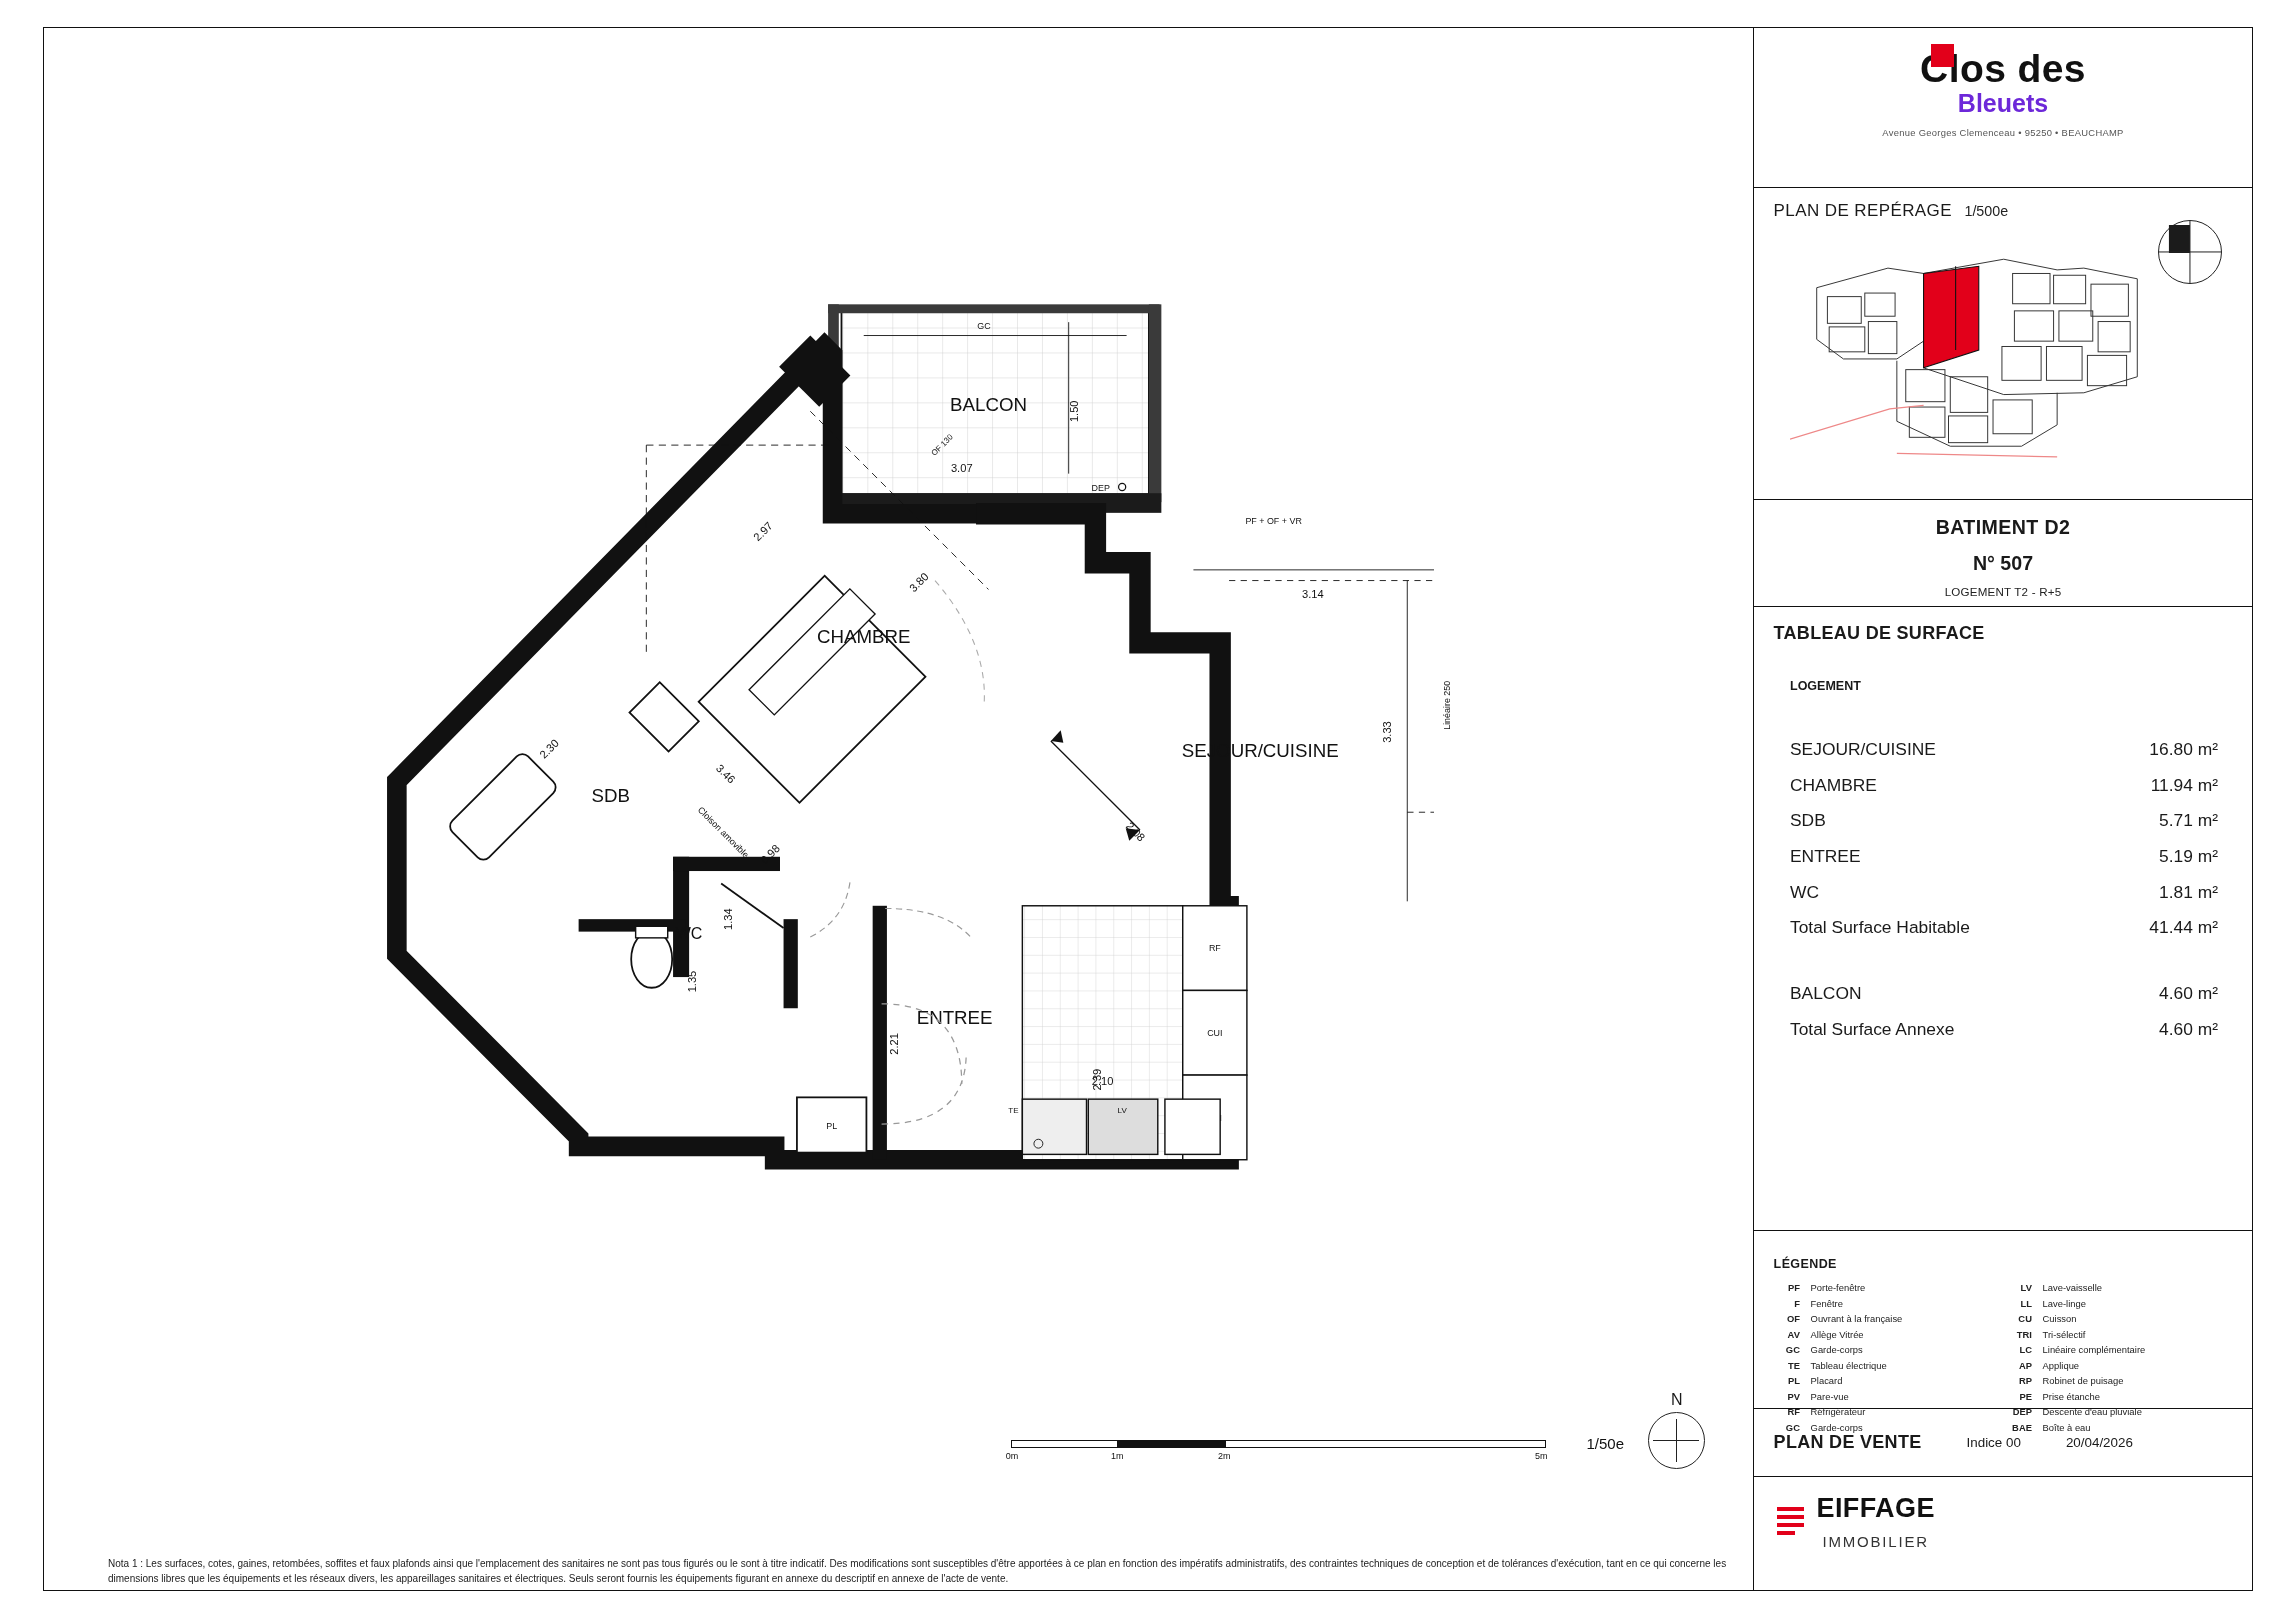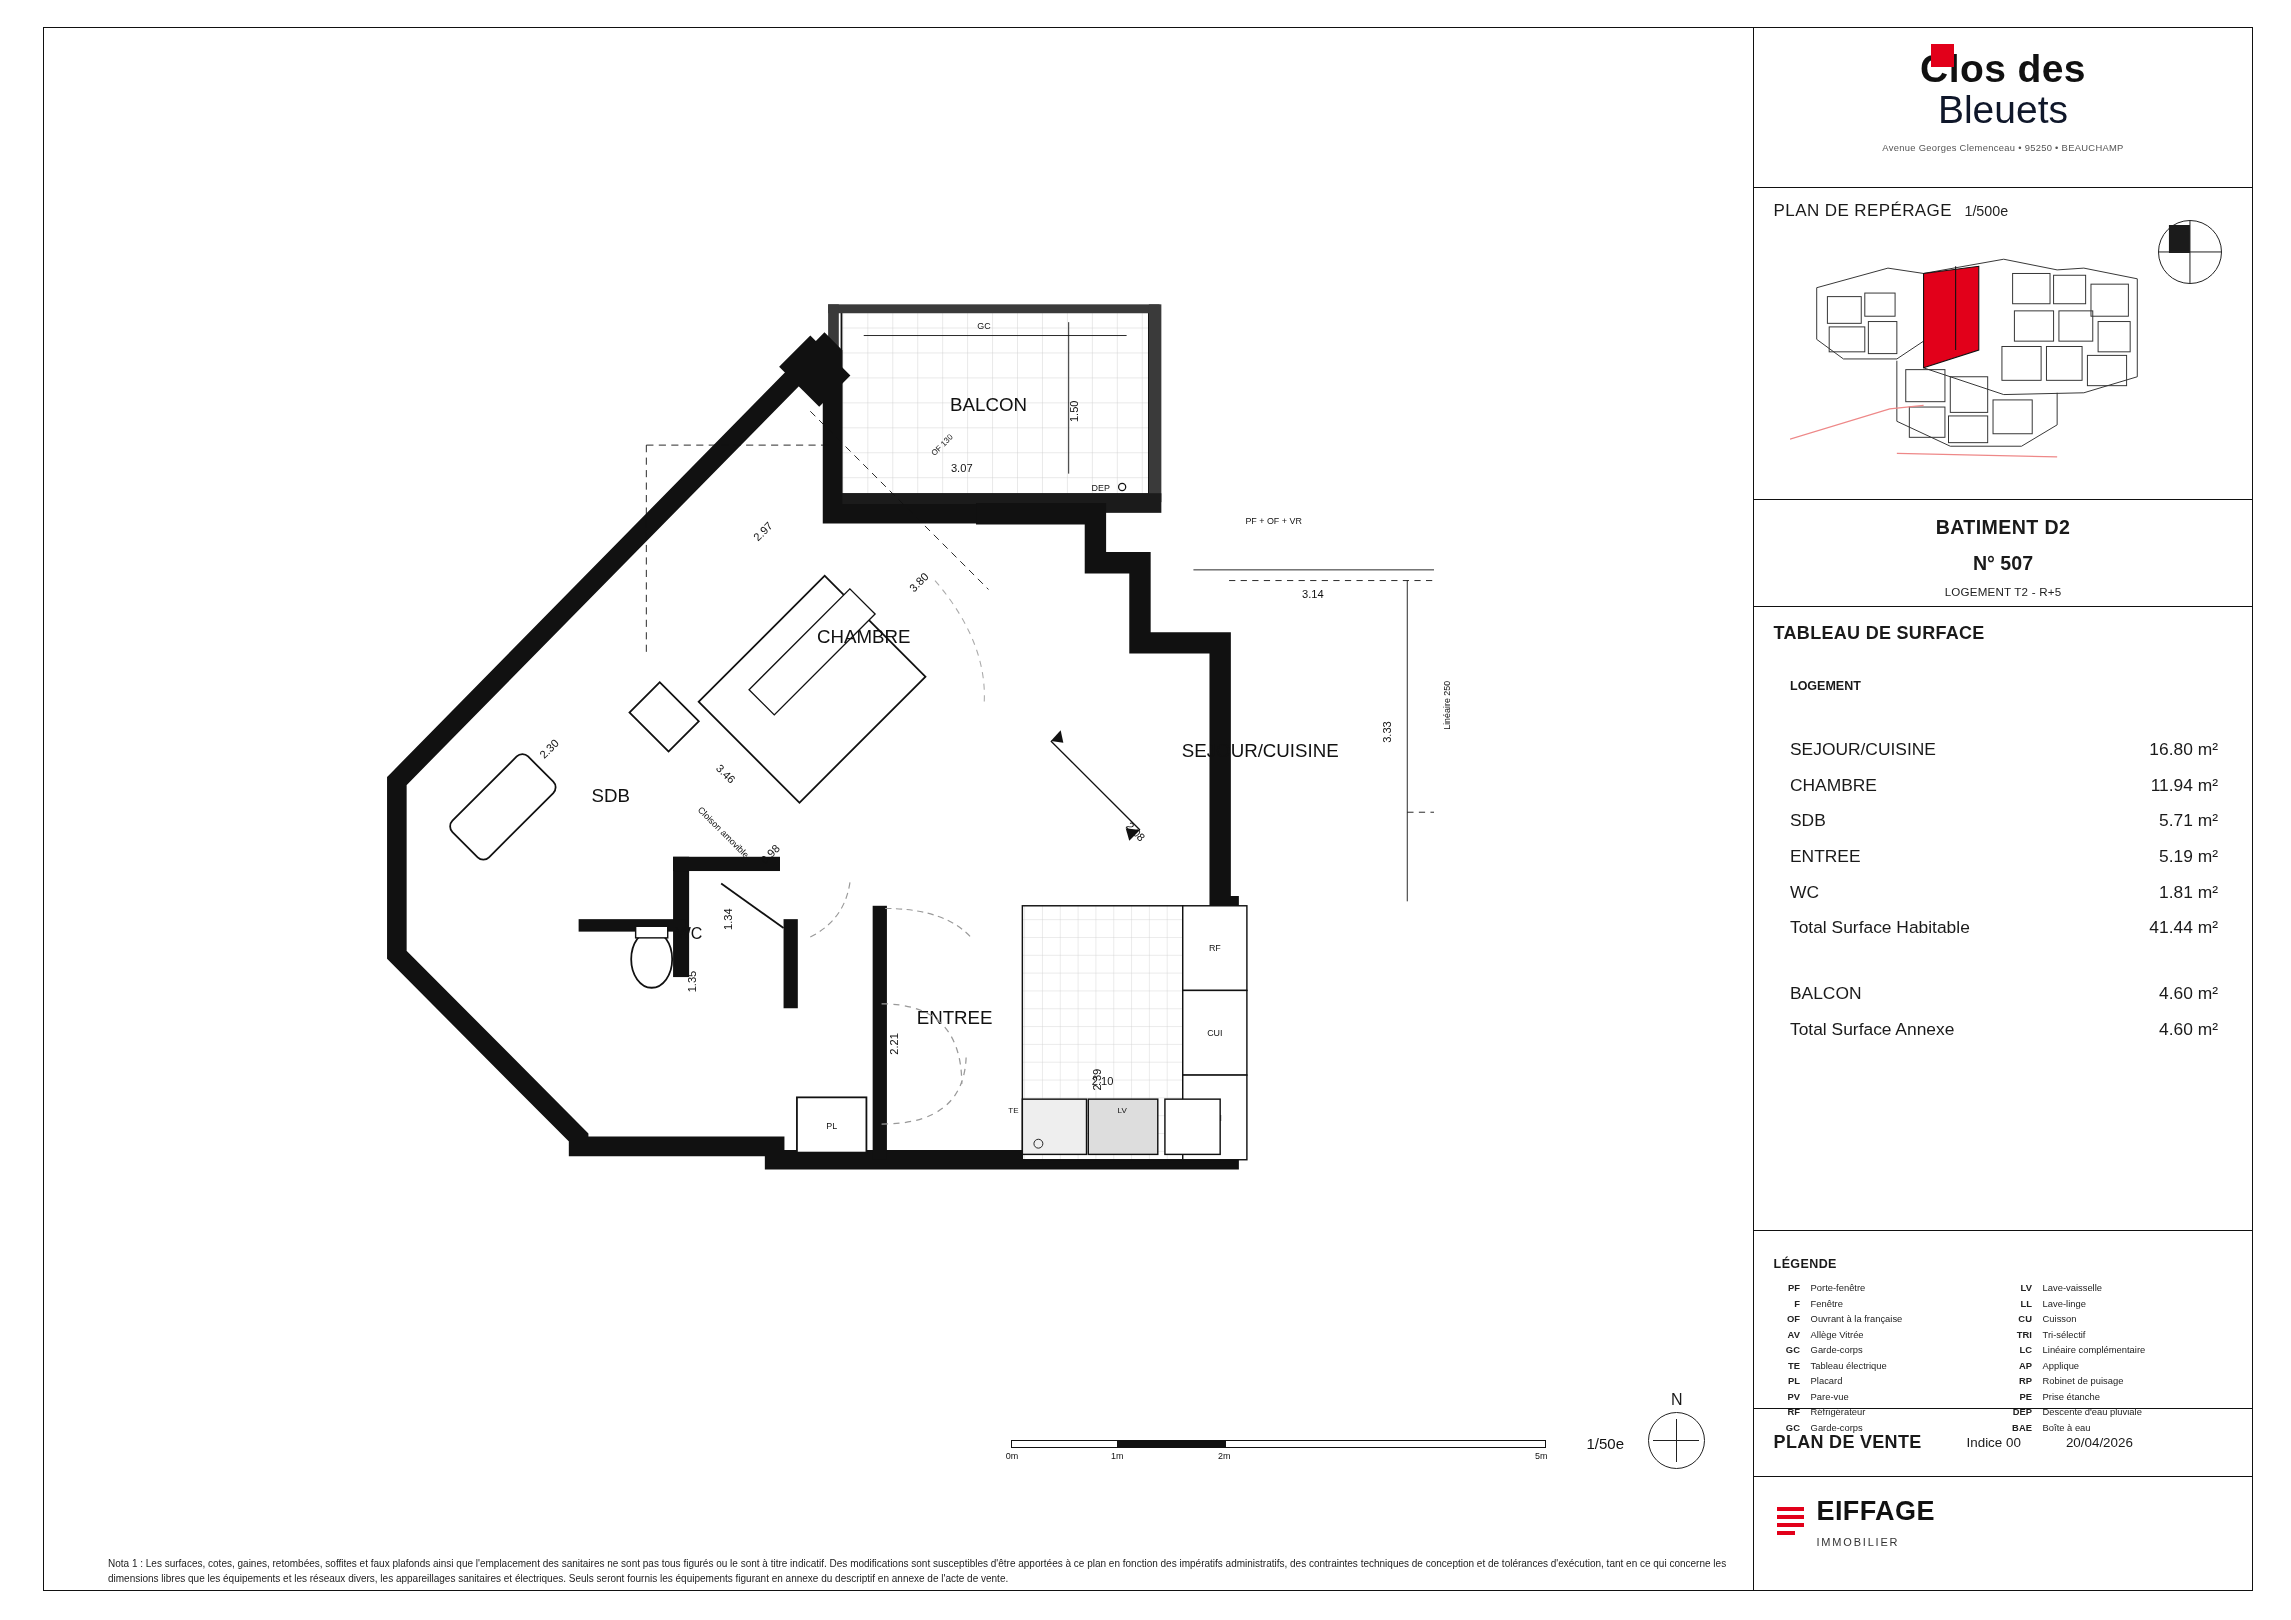--- a/index.html
+++ b/index.html
@@ -29,21 +29,21 @@
   .rp-block { border-bottom: 1.8px solid #111; position: relative; }
 
   
   .logo-block { height: 160px; padding: 21.4px 0 0 0; }
   .logo-inner { text-align:center; position:relative; }
   .logo-title {
     font-size: 39px; font-weight: bold; letter-spacing: 0.4px;
     line-height: 1.05; color:#111;
     display:inline-block; text-align:left;
   }
-  .logo-line2 { font-size: 39px; font-weight:normal; color:#0f172a; line-height:1.05; }
+  .logo-line2 { font-size: 25px; font-weight:bold; color:#6d28d9; line-height:1.05; }
   .logo-square {
     position:absolute; width: 23px; height: 23px; background:#e2001a;
     right: 132px; top: -5.3px;
   }
   .logo-sub { font-size: 9.4px; color:#555; margin-top: 10.7px; letter-spacing:0.3px; }
 
   
   .rep-block { height: 312px; }
   .rep-head { padding: 12.5px 18px 5.3px 19.6px; display:flex; align-items:baseline; gap: 12.5px; }
   .rep-title { font-size: 17px; font-weight: normal; letter-spacing:0.4px; }
@@ -99,21 +99,21 @@
 
   
   .eif-block { height: 89px; display:flex; align-items:center; padding-left: 23px; gap: 12.5px; }
   .eif-mark { width: 27px; height: 30px; position:relative; }
   .eif-mark i { position:absolute; left:0; width: 27px; height: 4.5px; background:#e2001a; display:block; }
   .eif-mark i:nth-child(1){ top:0; }
   .eif-mark i:nth-child(2){ top:8px; }
   .eif-mark i:nth-child(3){ top:16px; }
   .eif-mark i:nth-child(4){ top:24px; width:18px; }
   .eif-name { font-size: 27px; font-weight: bold; letter-spacing:0.4px; color:#111; }
-  .eif-sub { font-size: 11px; letter-spacing: 1.8px; color:#333; margin-top:9px; }
+  .eif-sub { font-size: 15px; letter-spacing: 1.8px; color:#333; margin-top:9px;text-align:center; }
 
   
   .planarea { position:absolute; left:0; top:0; width: 1709px; height: 100%; }
 
   svg.plan { position:absolute; left:0; top:0; }
 
   .room-label { font-size: 21px; fill:#111; font-family:"Liberation Sans", sans-serif; }
   .room-label.small { font-size: 18px; }
   .dim { font-size: 12.5px; fill:#111; font-family:"Liberation Sans", sans-serif; }
   .tiny { font-size: 10px; fill:#111; font-family:"Liberation Sans", sans-serif; }

